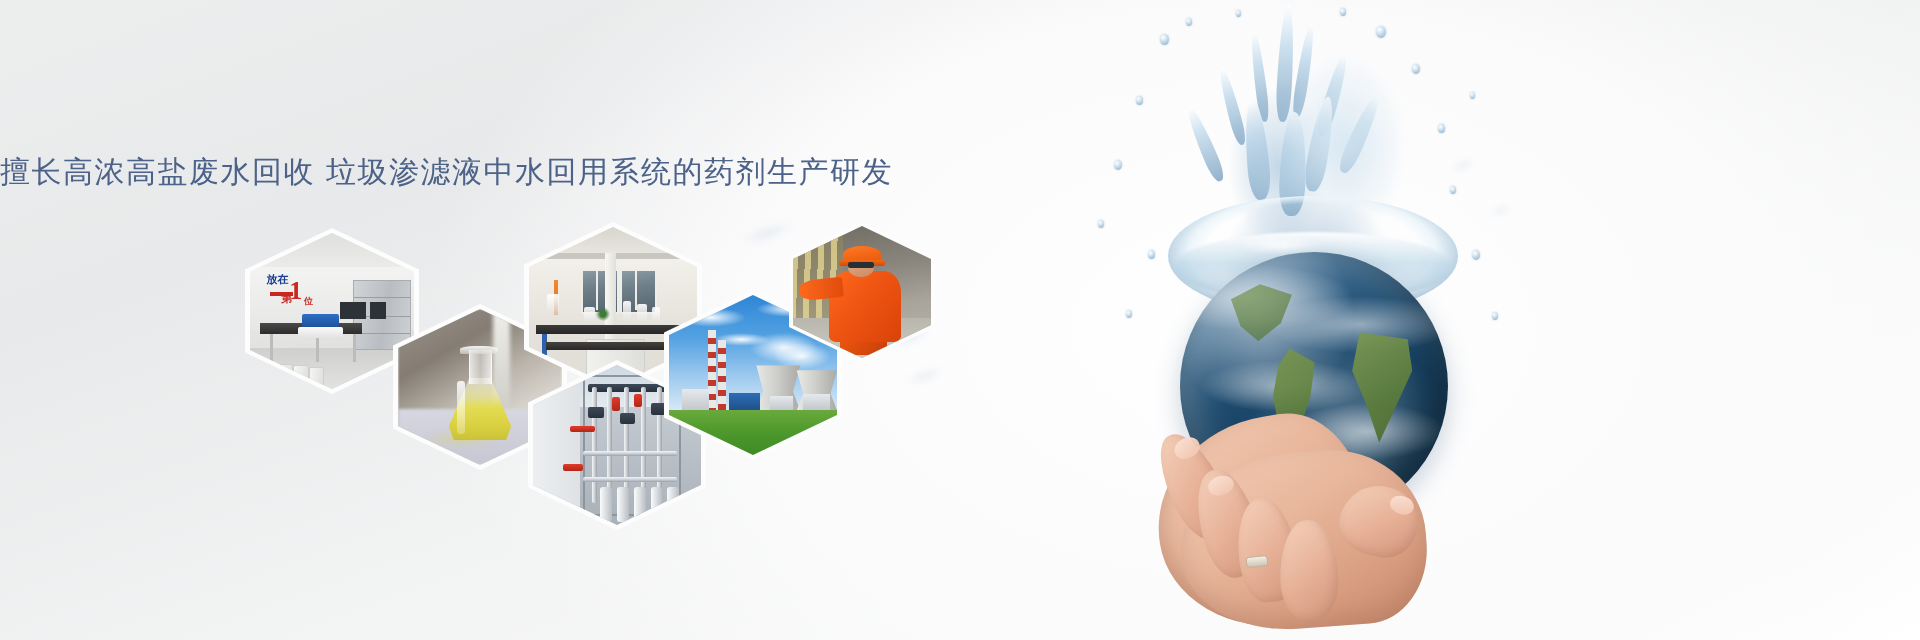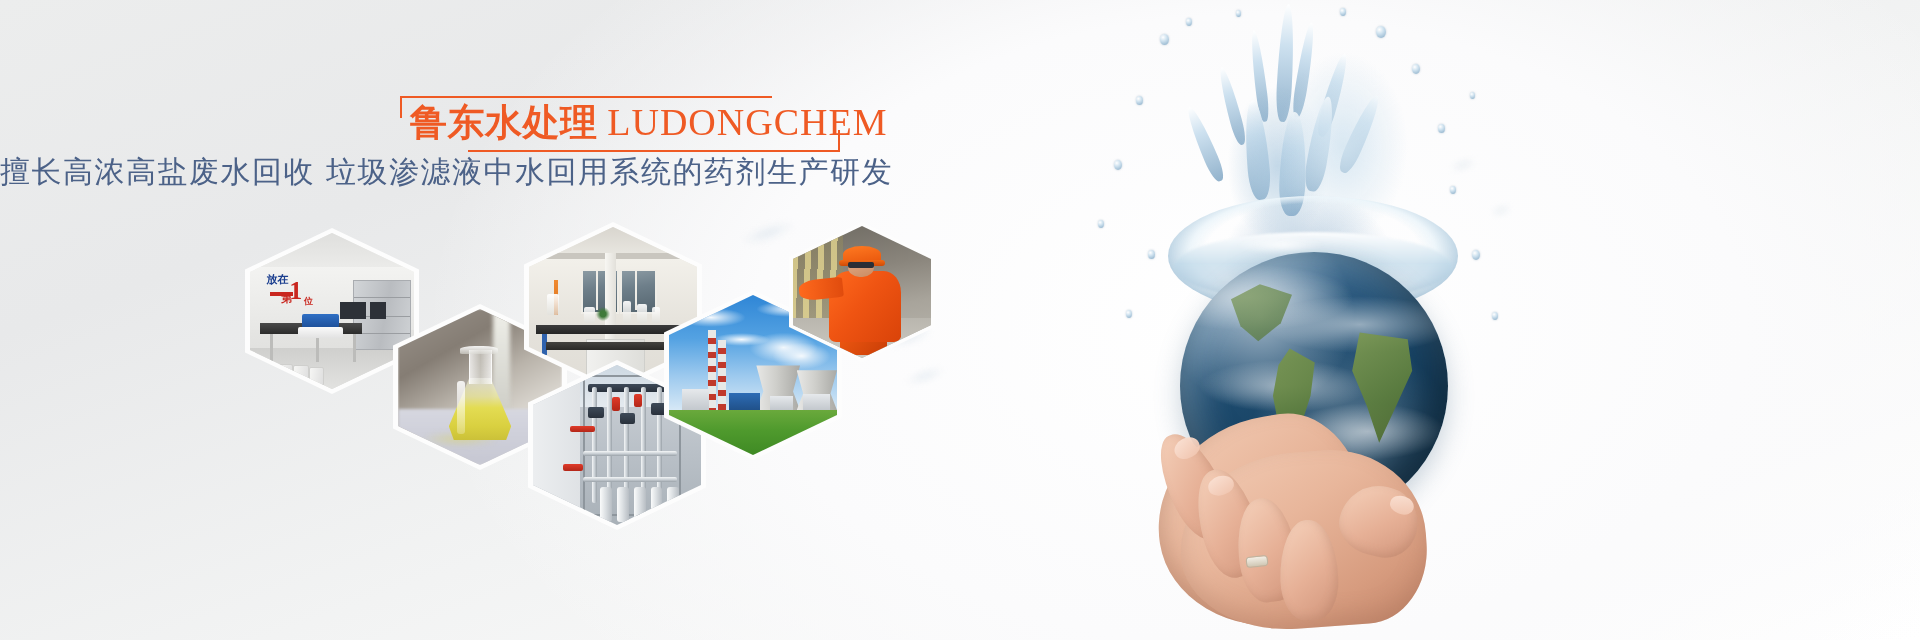--- a/index.html
+++ b/index.html
@@ -335,28 +335,20 @@
 <div id="banner">
 
   <div class="smudge" style="left:740px;top:225px;width:56px;height:16px;"></div>
   <div class="smudge" style="left:806px;top:252px;width:44px;height:13px;"></div>
   <div class="smudge" style="left:820px;top:297px;width:52px;height:14px;"></div>
   <div class="smudge" style="left:886px;top:330px;width:48px;height:14px;"></div>
   <div class="smudge" style="left:905px;top:370px;width:40px;height:12px;"></div>
   <div class="smudge" style="left:1450px;top:160px;width:26px;height:10px;"></div>
   <div class="smudge" style="left:1490px;top:206px;width:22px;height:9px;"></div>
 
-  <div id="title-block">
-    <div id="bracket-tl"></div>
-    <div id="bracket-br"></div>
-    <div id="main-title">
-      <span>鲁东水处理</span>
-      <span class="en">LUDONGCHEM</span>
-    </div>
-  </div>
 
   <div id="subtitle">擅长高浓高盐废水回收  垃圾渗滤液中水回用系统的药剂生产研发</div>
 
   <div id="hex-cluster">
 
     <div class="hex-outer" style="left:245px;top:228px;width:174px;height:166px;"></div>
     <div class="hex" style="left:250px;top:233px;width:164px;height:156px;">
       <div class="hex-art">
         <div class="lab1-bg"></div>
         <div class="lab1-ceil"></div>

